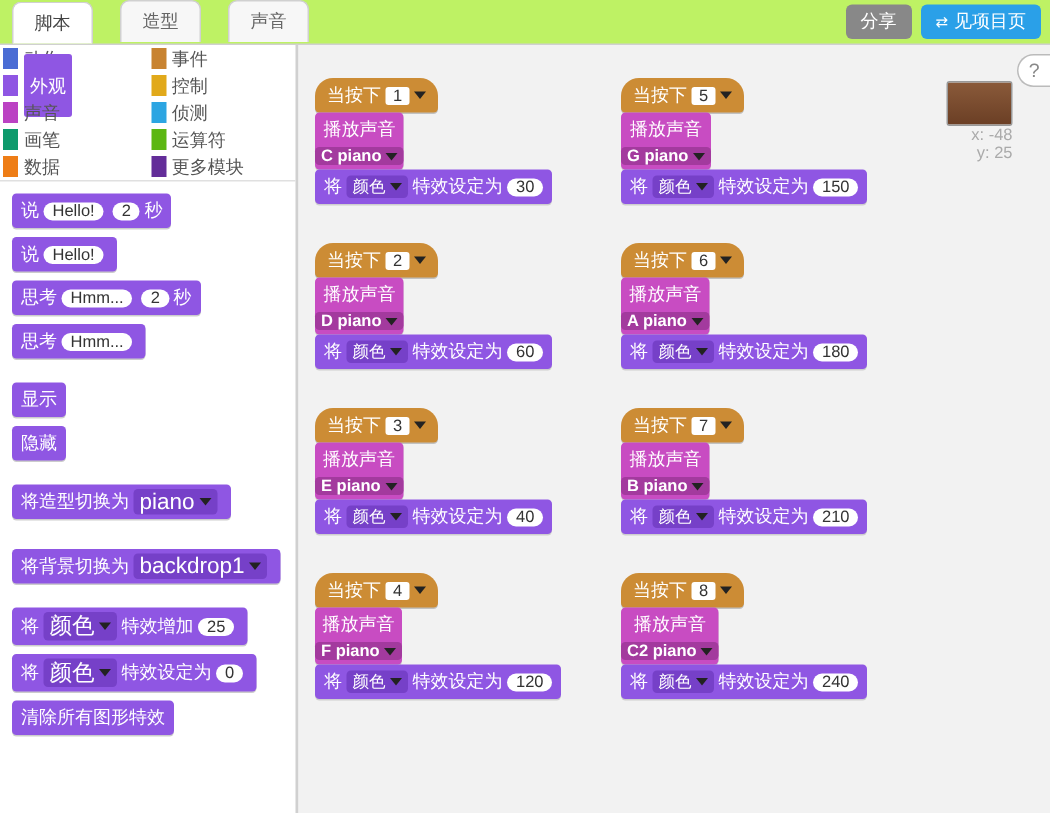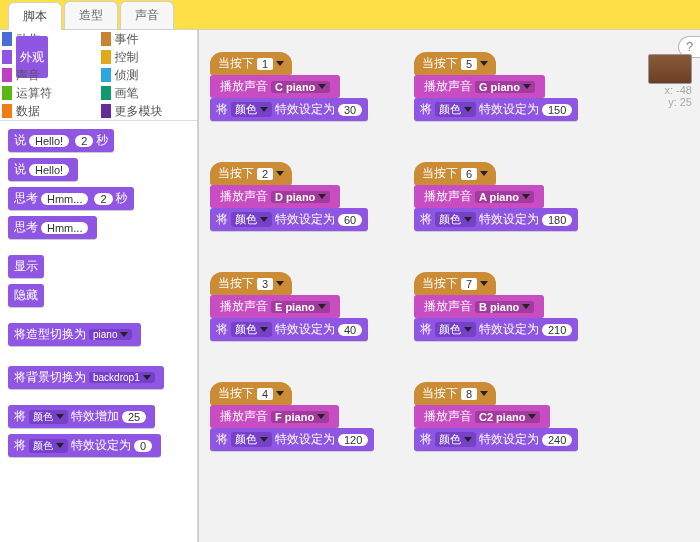--- a/index.html
+++ b/index.html
@@ -1,63 +1,70 @@
 <!DOCTYPE html>
 <html><head>
 <meta charset="utf-8">
 <style>
   * { box-sizing: border-box; margin: 0; padding: 0; font-family: "Microsoft YaHei", Arial, sans-serif; }
   body { background: #fff; width: 700px; height: 542px; overflow: hidden; font-size: 12px; }
 
-  .topbar { height: 30px; background: #fde047; border-bottom: 1px solid #d0d0d0; display: flex; align-items: center; padding: 0 8px; position: relative; }
+  .topbar { height: 30px; background: #bef264; border-bottom: 1px solid #d0d0d0; display: flex; align-items: flex-start; padding: 0 8px; position: relative; gap: 16px; }
   .tab { padding: 5px 14px; border: 1px solid #d0d0d0; border-bottom: none; border-radius: 6px 6px 0 0; margin-right: 2px; color: #666; background: #f7f7f7; cursor: pointer; font-size: 12px; }
   .tab.active { background: #fff; color: #444; position: relative; top: 1px; }
   .top-right { position: absolute; right: 6px; top: 3px; display: flex; gap: 6px; }
   .share-btn { background: #888; color: #fff; padding: 3px 10px; border-radius: 4px; font-size: 12px; cursor: pointer; }
   .see-btn { background: #2aa0e8; color: #fff; padding: 3px 10px; border-radius: 4px; font-size: 12px; cursor: pointer; display: flex; align-items: center; gap: 4px; }
   .arrows { font-size: 10px; }
 
   .main { display: flex; height: calc(542px - 30px); }
   .leftpane { width: 199px; background: #fff; border-right: 2px solid #d0d0d0; display: flex; flex-direction: column; }
 
   .cat-grid { display: grid; grid-template-columns: 1fr 1fr; border-bottom: 1px solid #e0e0e0; }
   .cat { display: flex; align-items: center; height: 18px; cursor: pointer; padding-left: 2px; }
   .swatch { width: 10px; height: 14px; margin-right: 4px; }
   .cat span { color: #555; font-size: 12px; line-height: 18px; }
   .cat.active span { background: #8f56e3; color: #fff; padding: 12px 4px; border-radius: 2px; }
   .cat.active .swatch { background: #8f56e3 !important; }
 
   .palette { padding: 8px 0 8px 8px; overflow: hidden; }
   .blk { display: inline-flex; align-items: center; background: #8f56e3; color: #fff; border-radius: 3px; padding: 3px 6px; margin-bottom: 6px; font-size: 12px; cursor: pointer; box-shadow: 0 1px 0 rgba(0,0,0,.2); white-space: nowrap; }
   .blk .pill { background: #fff; color: #333; border-radius: 8px; padding: 0 6px; margin: 0 3px; font-size: 11px; display: inline-block; min-width: 14px; text-align: center; }
-  .blk .menu { background: #7640c8; border-radius: 3px; padding: 0 4px; margin: 0 3px; font-size: 10px; display: inline-flex; align-items: center; gap: 3px; }
+  .blk .menu { background: #7640c8; border-radius: 3px; padding: 0 4px; margin: 0 3px; font-size: 15px; display: inline-flex; align-items: center; gap: 3px; }
   .blk .tri, .script-area .tri, .hat .tri { width: 0; height: 0; border-left: 4px solid transparent; border-right: 4px solid transparent; border-top: 5px solid #222; display: inline-block; }
 
   .script-area { flex: 1; background: #f2f2f2; position: relative; overflow: hidden; }
   .help-btn { position: absolute; top: 6px; right: 0; width: 22px; height: 22px; border: 1px solid #bbb; border-right: none; border-radius: 11px 0 0 11px; background: #fff; color: #888; text-align: center; line-height: 20px; font-size: 13px; cursor: pointer; }
-  .sprite-info { position: absolute; top: 24px; right: 8px; text-align: right; color: #aaa; font-size: 11px; }
+  .sprite-info { position: absolute; top: 24px; right: 25px; text-align: right; color: #aaa; font-size: 11px; }
   .sprite-thumb { width: 44px; height: 30px; background: linear-gradient(#8a5a3a, #6b3f25); border: 1px solid #999; border-radius: 2px; }
 
   .stack { position: absolute; text-align: right; }
   .hat { background: #cc8c35; color: #fff; padding: 3px 8px 3px 8px; border-radius: 12px 12px 3px 3px; font-size: 12px; display: inline-flex; align-items: center; gap: 3px; box-shadow: 0 1px 0 rgba(0,0,0,.2); }
   .hat .sq { background: #fff; color: #333; border-radius: 2px; padding: 0 5px; font-size: 11px; }
-  .rep { background: #c84cc2; color: #fff; padding: 3px 10px; border-radius: 3px; font-size: 12px; display: inline-flex; align-items: center; gap: 3px; margin-top: 0; box-shadow: 0 1px 0 rgba(0,0,0,.15); }
+  .rep { background: #c84cc2; color: #fff; padding: 3px 0; border-radius: 3px; font-size: 12px; display: inline-flex; align-items: center; gap: 3px; margin-top: 0; box-shadow: 0 1px 0 rgba(0,0,0,.15); flex-direction: column; }
   .rep .menu { background: #a33a9e; padding: 0 4px; border-radius: 3px; display: inline-flex; align-items: center; gap: 3px; font-size: 11px; font-weight: bold; }
   .eff { background: #8f56e3; color: #fff; padding: 3px 6px; border-radius: 3px; font-size: 12px; display: inline-flex; align-items: center; gap: 3px; margin-top: 0; box-shadow: 0 1px 0 rgba(0,0,0,.15); }
   .eff .menu { background: #7640c8; padding: 0 4px; border-radius: 3px; display: inline-flex; align-items: center; gap: 3px; font-size: 11px; }
   .eff .pill { background: #fff; color: #333; border-radius: 8px; padding: 0 6px; font-size: 11px; }
   .sblk { display: flex; flex-direction: column; align-items: flex-start; }
 </style>
 </head>
 <body>
 
 <div class="topbar">
   <div class="tab active">脚本</div>
   <div class="tab">造型</div>
   <div class="tab">声音</div>
+  <div class="top-right">
+    <div class="share-btn">分享</div>
+    <div class="see-btn">
+      <span class="arrows">⇄</span>
+      <span>见项目页</span>
+    </div>
+  </div>
 </div>
 
 <div class="main">
   <div class="leftpane">
     <div class="cat-grid" id="cat-grid">
         <div class="cat">
           <div class="swatch" style="background: rgb(74, 108, 212);"></div>
           <span>动作</span>
         </div>
         <div class="cat">
@@ -74,26 +81,26 @@
         </div>
         <div class="cat">
           <div class="swatch" style="background: rgb(187, 66, 195);"></div>
           <span>声音</span>
         </div>
         <div class="cat">
           <div class="swatch" style="background: rgb(44, 165, 226);"></div>
           <span>侦测</span>
         </div>
         <div class="cat">
+          <div class="swatch" style="background: rgb(14, 154, 108);"></div>
+          <span>画笔</span>
+        </div>
+        <div class="cat">
           <div class="swatch" style="background: rgb(92, 183, 18);"></div>
           <span>运算符</span>
-        </div>
-        <div class="cat">
-          <div class="swatch" style="background: rgb(14, 154, 108);"></div>
-          <span>画笔</span>
         </div>
         <div class="cat">
           <div class="swatch" style="background: rgb(238, 125, 22);"></div>
           <span>数据</span>
         </div>
         <div class="cat">
           <div class="swatch" style="background: rgb(99, 45, 153);"></div>
           <span>更多模块</span>
         </div>
       </div>
@@ -163,20 +170,21 @@
       <div class="blk">
         <span>将</span>
         <span class="menu">
             <span>颜色</span>
             <span class="tri"></span>
           </span>
         <span>特效设定为</span>
         <span class="pill">0</span>
       </div><br>
 
+      <div class="blk">清除所有图形特效</div>
     </div>
   </div>
 
   <div class="script-area" id="sarea">
     <div class="help-btn">?</div>
     <div class="sprite-info">
       <div class="sprite-thumb"></div>
       <div><span>x:</span> <span>-48</span></div>
       <div><span>y:</span> <span>25</span></div>
     </div>

